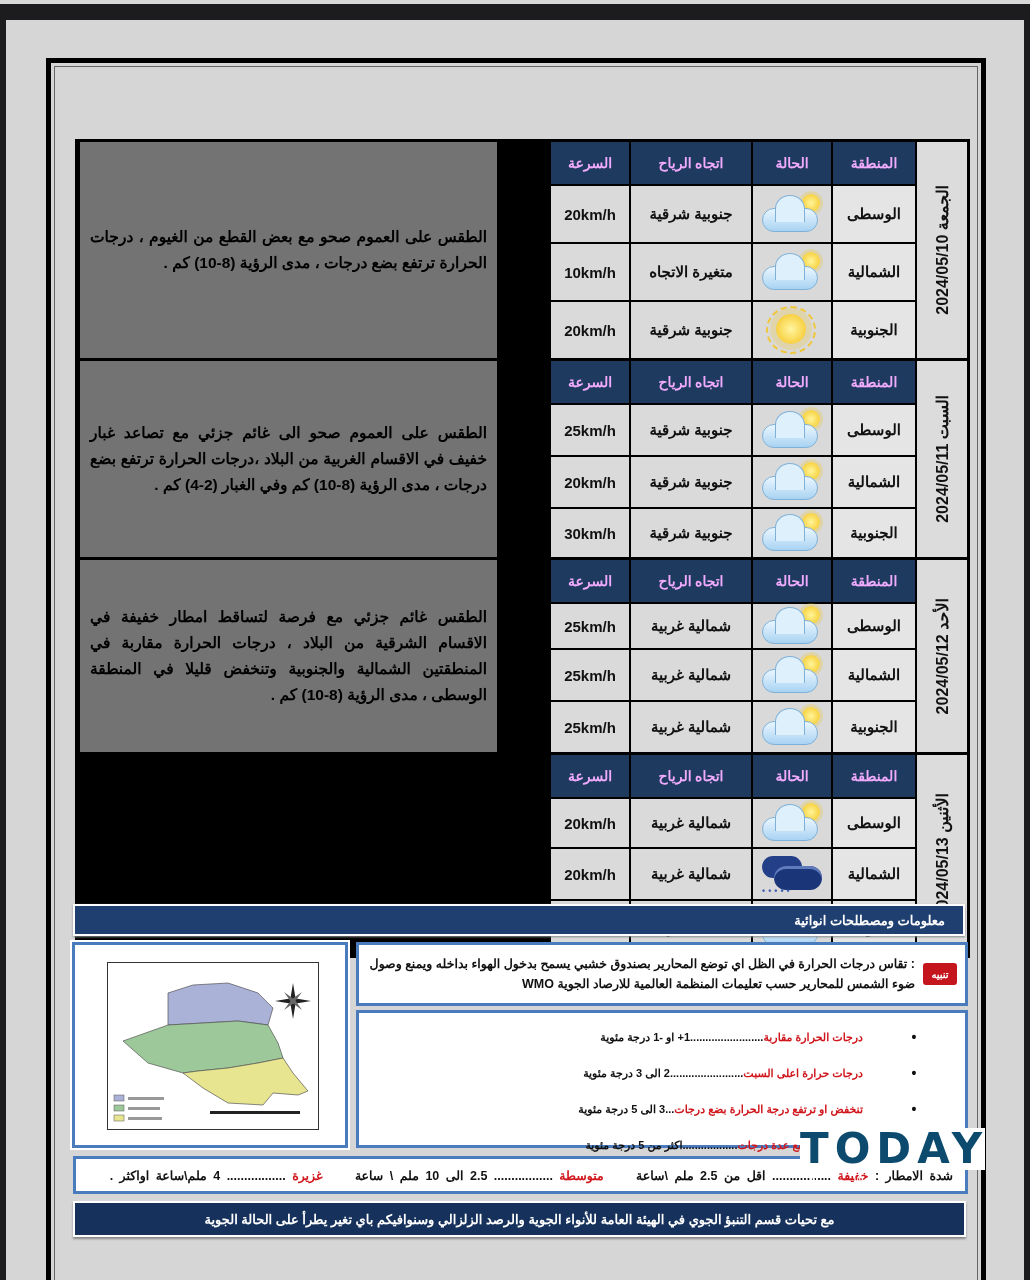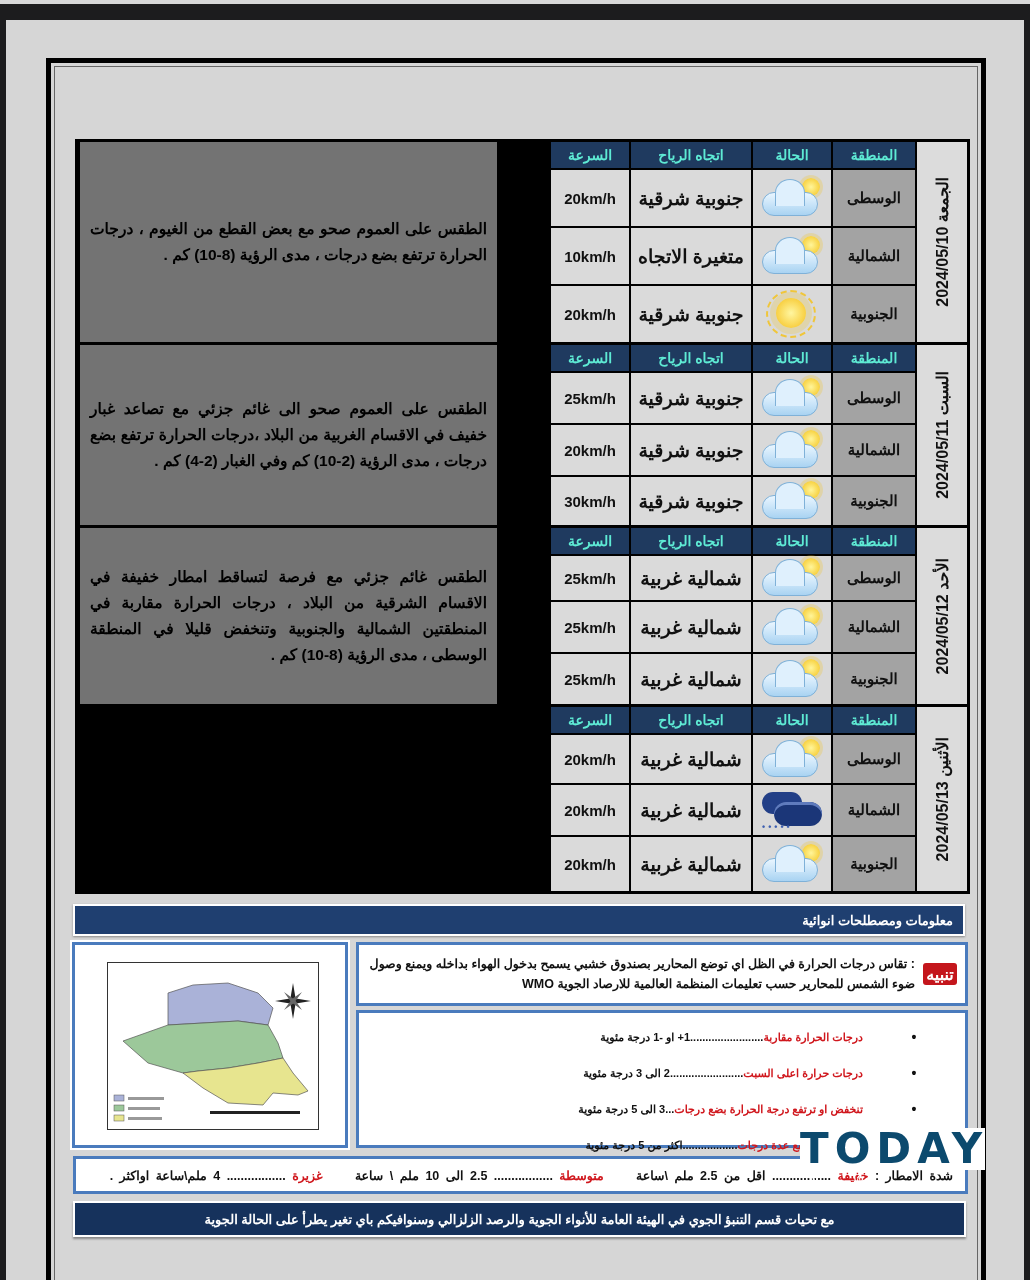--- a/index.html
+++ b/index.html
@@ -12,52 +12,52 @@
   .frame-inner { position: absolute; left: 3px; top: 3px; right: 3px; bottom: 0; border: 1px solid #666; border-bottom: none; background: #d6d6d6; }
 
   
   .forecast { position: absolute; left: 75px; top: 139px; width: 895px; border: 3px solid #000; background: #000; }
   .day { display: flex; flex-direction: row-reverse; border-bottom: 3px solid #000; }
   .day:last-child { border-bottom: none; }
   .date-col { width: 52px; background: #dcdcdc; border-left: 2px solid #000; display: flex; align-items: center; justify-content: center; }
   .date-col span { writing-mode: vertical-rl; transform: rotate(180deg); font-family: "Liberation Sans", sans-serif; font-weight: bold; font-size: 16px; color: #111; white-space: nowrap; }
   .grid { width: 418px; display: flex; flex-direction: column; }
   .hdr, .row { display: flex; flex-direction: row-reverse; }
-  .hdr > div { background: #1f3a5f; color: #5eead4; font-family: Liberation Sans, sans-serif; font-weight: bold; font-size: 14px; display: flex; align-items: center; justify-content: center; height: 28px; border-left: 2px solid #000; border-bottom: 2px solid #000; }
+  .hdr > div { background: #1f3a5f; color: #f0abfc; font-family: Liberation Serif, serif; font-weight: bold; font-size: 14px; display: flex; align-items: center; justify-content: center; height: 44px; border-left: 2px solid #000; border-bottom: 2px solid #000; }
   .row > div { display: flex; align-items: center; justify-content: center; border-left: 2px solid #000; border-bottom: 2px solid #000; font-family: "Liberation Sans", sans-serif; font-weight: bold; color: #111; }
   .row:last-child > div { border-bottom: none; }
   .c-region { width: 84px; }
   .c-state { width: 80px; }
   .c-dir { width: 122px; }
   .c-speed { width: 78px; border-left: none !important; }
-  .row .c-region { background: #a3a3a3; font-size: 15px; }
+  .row .c-region { background: #e5e5e5; font-size: 15px; }
   .row .c-state { background: #d9d9d9; }
-  .row .c-dir { background: #dadada; font-size: 19px; }
+  .row .c-dir { background: #dadada; font-size: 15px; }
   .row .c-speed { background: #dadada; font-size: 15px; }
   .desc { flex: 1; background: #737373; display: flex; align-items: center; padding: 6px 10px; border-left: 2px solid #000; }
   .desc p { direction: rtl; text-align: justify; font-family: "Liberation Sans", sans-serif; font-weight: bold; font-size: 15.5px; line-height: 26px; color: #000; width: 100%; }
 
   
   .ico { width: 68px; height: 44px; position: relative; }
   .cloud { position: absolute; left: 4px; bottom: 4px; width: 56px; height: 24px; background: linear-gradient(#eaf6ff, #a9d3f2); border: 1px solid #7fb1d8; border-radius: 14px; }
   .cloud::before { content: ""; position: absolute; left: 12px; top: -14px; width: 28px; height: 26px; background: #dff0fd; border: 1px solid #7fb1d8; border-bottom: none; border-radius: 50% 50% 0 0; }
   .sun-small { position: absolute; right: 6px; top: 2px; width: 18px; height: 18px; border-radius: 50%; background: radial-gradient(#fff59a, #f4c21a); box-shadow: 0 0 0 3px rgba(244,194,26,0.25); }
   .sun-big { position: absolute; left: 18px; top: 6px; width: 30px; height: 30px; border-radius: 50%; background: radial-gradient(#fff6a0, #f5bf1a); box-shadow: 0 0 0 6px rgba(245,200,40,0.25); }
   .rays { position: absolute; left: 8px; top: -2px; width: 50px; height: 48px; border: 2px dashed #f0c63a; border-radius: 50%; }
   .dark1 { position: absolute; left: 4px; top: 4px; width: 40px; height: 22px; background: #223f87; border-radius: 12px; }
   .dark2 { position: absolute; left: 16px; top: 14px; width: 48px; height: 24px; background: #1b3678; border-radius: 14px; box-shadow: inset 0 3px 0 #5f7bbd; }
   .drops { position: absolute; left: 4px; bottom: -2px; width: 50px; height: 12px; color: #3d5fb0; font-size: 9px; letter-spacing: 3px; }
 
   
-  .info-bar { position: absolute; left: 73px; top: 904px; width: 892px; height: 32px; background: #1f3f70; border: 2px solid #fff; box-shadow: 0 1px 2px #888; display: flex; align-items: center; justify-content: flex-end; padding-right: 10px; }
+  .info-bar { position: absolute; left: 73px; top: 904px; width: 892px; height: 32px; background: #1f3f70; border: 2px solid #fff; box-shadow: 0 1px 2px #888; display: flex; align-items: center; justify-content: flex-end; padding-right: 18px; }
   .info-bar span { direction: rtl; color: #fff; font-family: "Liberation Sans", sans-serif; font-weight: bold; font-size: 13px; }
   .map-box { position: absolute; left: 72px; top: 942px; width: 276px; height: 206px; background: #fff; border: 3px solid #4a7bbd; box-shadow: 0 0 0 2px #fff; }
   .map-inner { position: absolute; left: 32px; top: 17px; width: 212px; height: 168px; border: 1px solid #333; background: #fff; }
   .note-box { position: absolute; left: 356px; top: 942px; width: 612px; height: 64px; background: #fff; border: 3px solid #4a7bbd; display: flex; flex-direction: row-reverse; align-items: center; padding: 0 8px; gap: 8px; }
-  .note-badge { width: 34px; height: 22px; background: #c4161c; color: #fff; font-size: 16px; font-weight: bold; font-family: "Liberation Sans", sans-serif; display: flex; align-items: center; justify-content: center; border-radius: 3px; flex-shrink: 0; }
+  .note-badge { width: 34px; height: 22px; background: #c4161c; color: #fff; font-size: 10px; font-weight: bold; font-family: "Liberation Sans", sans-serif; display: flex; align-items: center; justify-content: center; border-radius: 3px; flex-shrink: 0; }
   .note-text { direction: rtl; font-family: "Liberation Sans", sans-serif; font-weight: bold; font-size: 12.5px; line-height: 20px; color: #111; }
   .legend-box { position: absolute; left: 356px; top: 1010px; width: 612px; height: 138px; background: #fff; border: 3px solid #4a7bbd; padding: 6px 40px 0 20px; }
   .legend-box ul { list-style: none; }
   .legend-box li { direction: rtl; display: flex; flex-direction: row; align-items: center; height: 36px; font-family: "Liberation Sans", sans-serif; font-weight: bold; font-size: 11px; color: #111; }
   .legend-box li .bullet { width: 22px; text-align: center; font-size: 14px; }
   .legend-box li .red { color: #d0171d; }
   .rain-box { position: absolute; left: 73px; top: 1156px; width: 895px; height: 38px; background: #fff; border: 3px solid #4a7bbd; display: flex; align-items: center; padding: 0 12px; }
   .rain-box p { direction: rtl; font-family: "Liberation Sans", sans-serif; font-weight: bold; font-size: 12.5px; color: #111; white-space: nowrap; width: 100%; word-spacing: 3px; }
   .rain-box .red { color: #d0171d; }
   .footer-bar { position: absolute; left: 73px; top: 1201px; width: 893px; height: 36px; background: #16325c; border: 2px solid #fff; box-shadow: 0 2px 2px #888; display: flex; align-items: center; justify-content: center; }
@@ -165,21 +165,21 @@
             <div class="ico">
               <div class="sun-small"></div>
               <div class="cloud"></div>
             </div>
           </div>
           <div class="c-dir">جنوبية شرقية</div>
           <div class="c-speed">30km/h</div>
         </div>
       </div>
       <div class="desc">
-        <p>الطقس على العموم صحو الى غائم جزئي مع تصاعد غبار خفيف في الاقسام الغربية من البلاد ،درجات الحرارة ترتفع بضع درجات ، مدى الرؤية (2-10) كم وفي الغبار (2-4) كم .</p>
+        <p>الطقس على العموم صحو الى غائم جزئي مع تصاعد غبار خفيف في الاقسام الغربية من البلاد ،درجات الحرارة ترتفع بضع درجات ، مدى الرؤية (8-10) كم وفي الغبار (2-4) كم .</p>
       </div>
     </div>
     <div class="day">
       <div class="date-col">
         <span>الأحد 2024/05/12</span>
       </div>
       <div class="grid">
         <div class="hdr">
           <div class="c-region">المنطقة</div>
           <div class="c-state">الحالة</div>

